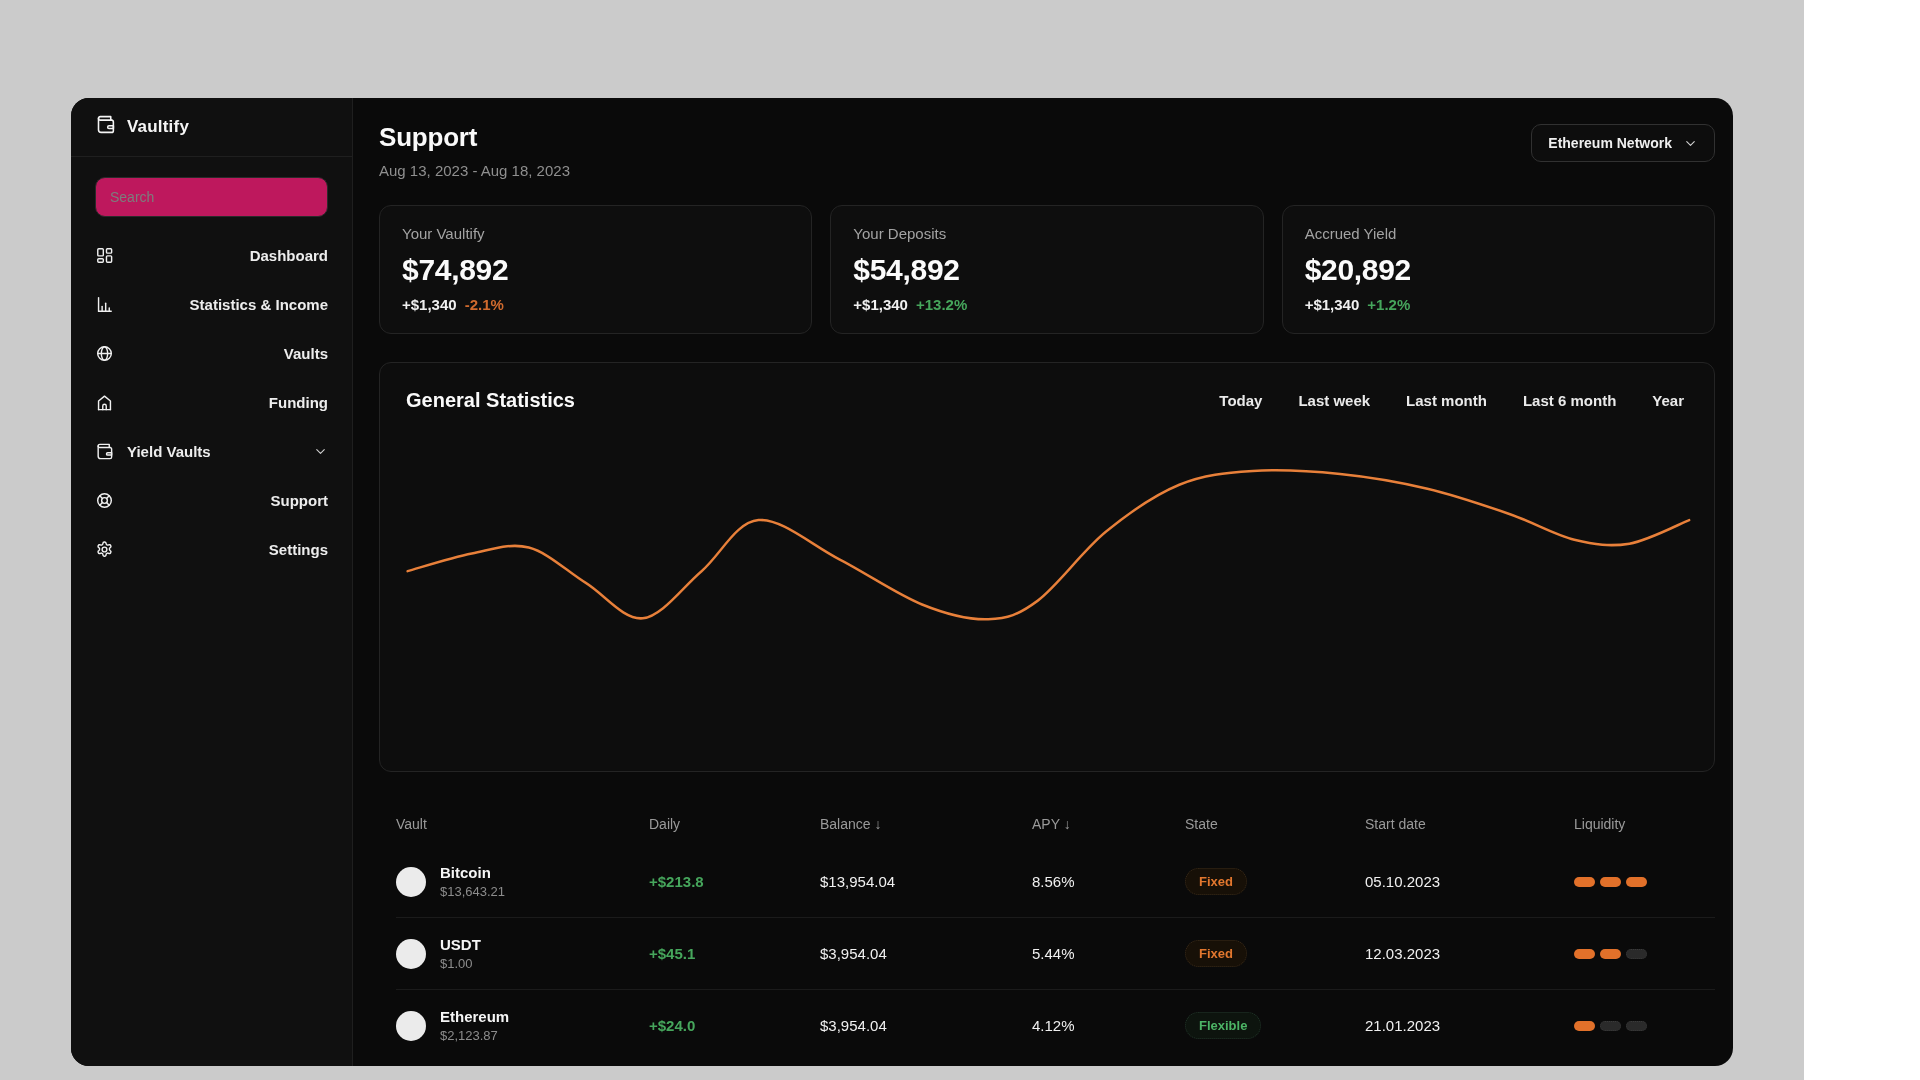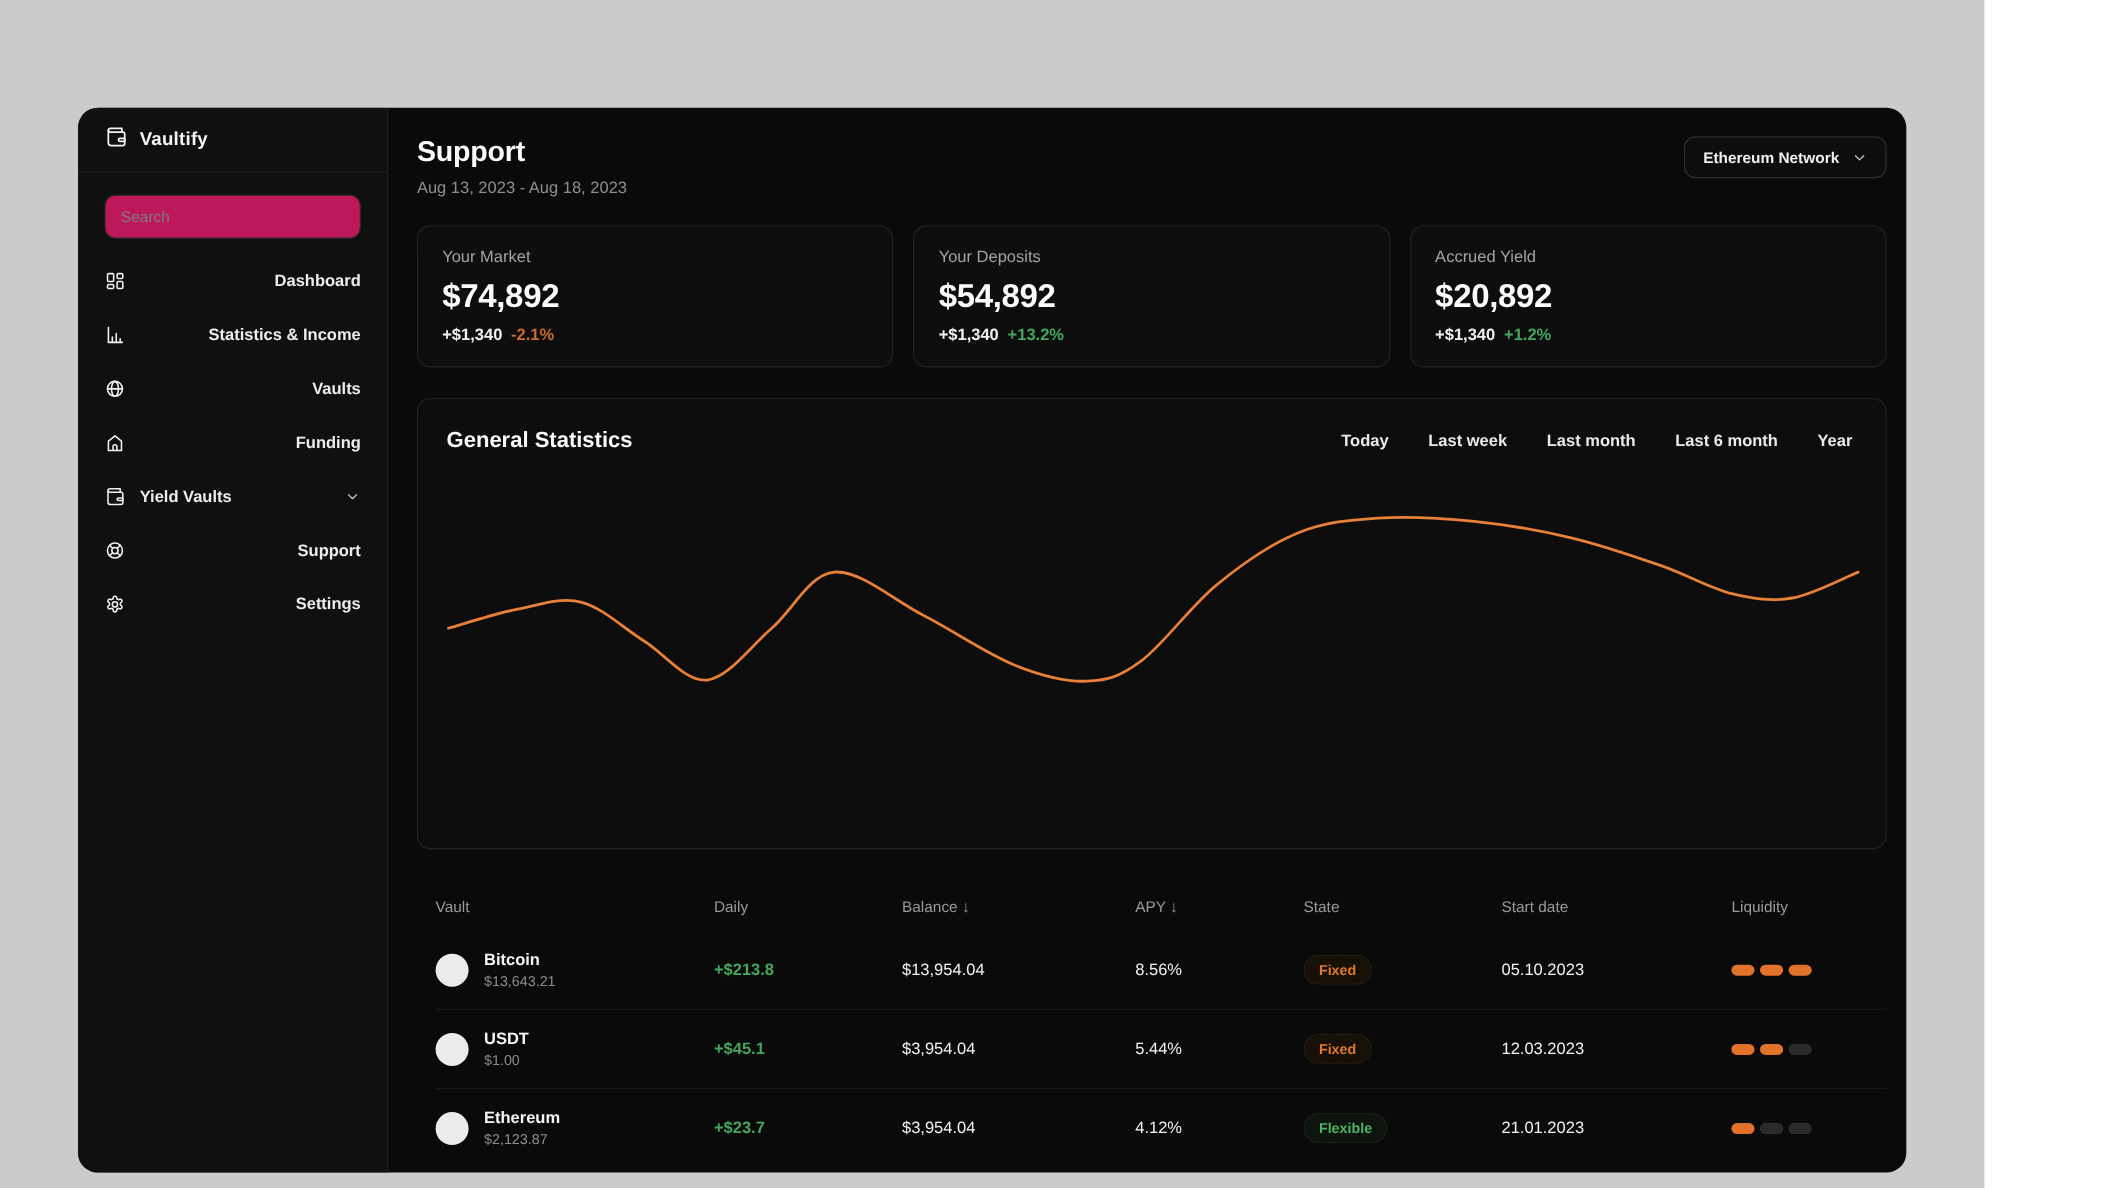--- a/index.html
+++ b/index.html
@@ -175,21 +175,21 @@
           <span id="net-chev">
               <svg viewBox="0 0 24 24" fill="none" stroke="currentColor" stroke-width="1.8" stroke-linecap="round" stroke-linejoin="round" style="width: 15px; height: 15px; display: block;">
                 <path d="M6 9l6 6 6-6"></path>
               </svg>
             </span>
         </button>
       </div>
 
       <div class="cards" id="cards">
           <div class="card">
-            <div class="lbl">Your Market</div>
+            <div class="lbl">Your Vaultify</div>
             <div class="val">$74,892</div>
             <div class="delta">
               <span>+$1,340</span>
               <span style="color:#cf6a2e">-2.1%</span>
             </div>
           </div>
           <div class="card">
             <div class="lbl">Your Deposits</div>
             <div class="val">$54,892</div>
             <div class="delta">
@@ -275,21 +275,21 @@
               <div class="row-menu">⋯</div>
             </div>
             <div class="tgrid row">
               <div class="vault-cell">
                 <span class="avatar"></span>
                 <span>
                   <div class="vname">Ethereum</div>
                   <div class="vprice">$2,123.87</div>
                 </span>
               </div>
-              <div style="color:#46a65c;font-weight:600;">+$23.7</div>
+              <div style="color:#46a65c;font-weight:600;">+$24.0</div>
               <div>$3,954.04</div>
               <div>4.12%</div>
               <div><span class="badge flexible">Flexible</span></div>
               <div>21.01.2023</div>
               <div class="pills">
                 <span class="pill on"></span>
                 <span class="pill off"></span>
                 <span class="pill off"></span>
               </div>
               <div class="row-menu">⋯</div>

